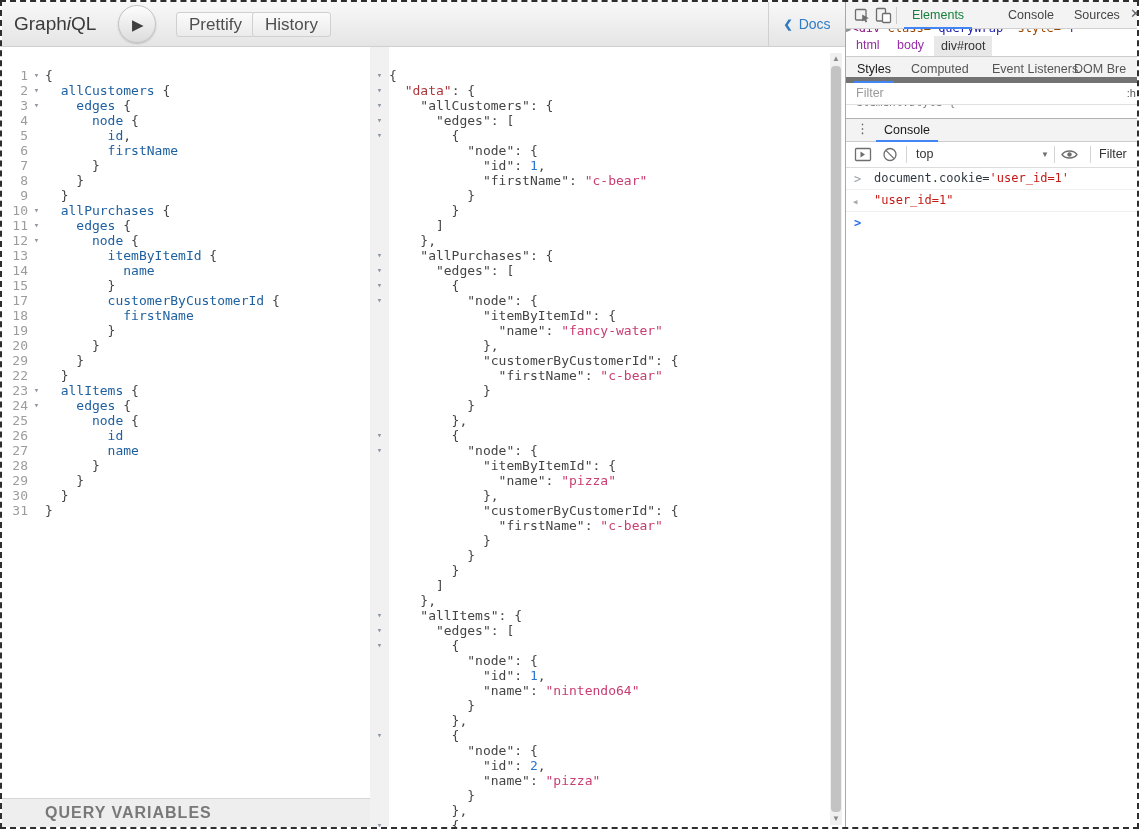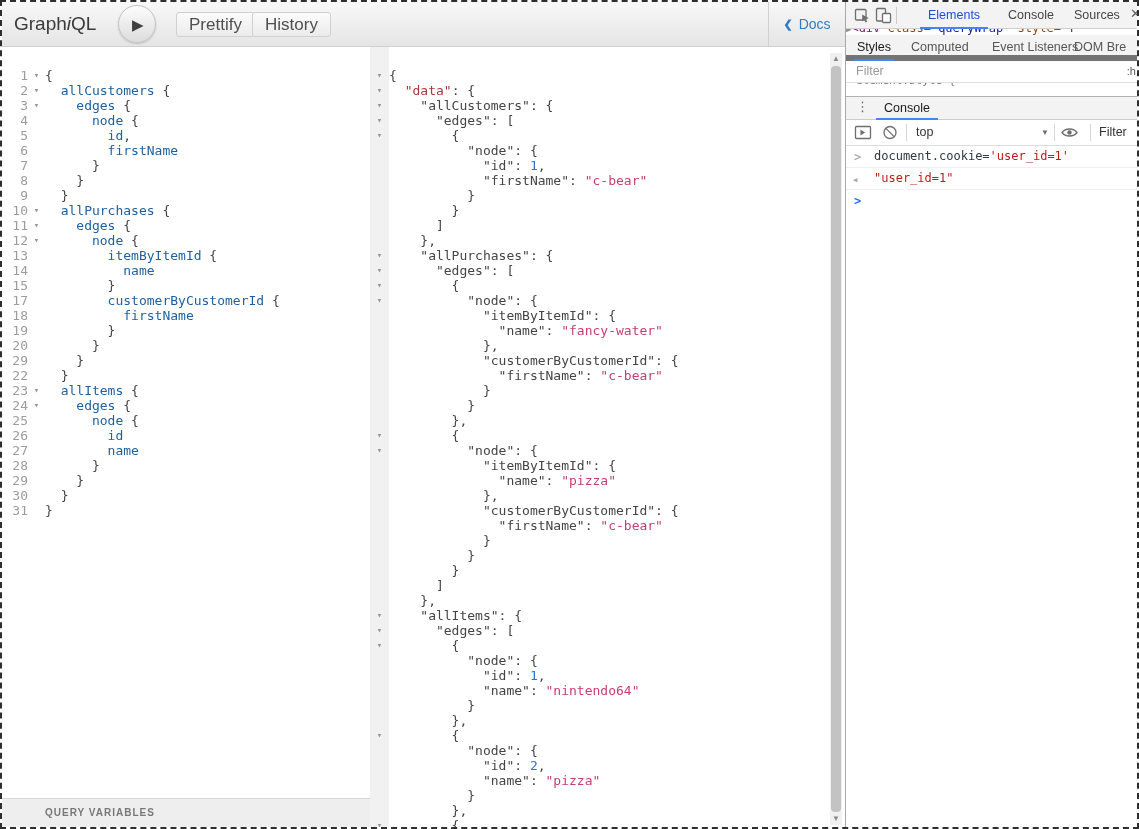--- a/index.html
+++ b/index.html
@@ -25,21 +25,21 @@
   .docs-btn{ position:absolute; right:0; top:0; width:77px; height:100%; border-left:1px solid #d0d0d0;
              display:flex; align-items:center; justify-content:center; gap:6px; color:#2f7cc3;
              font-size:14px; cursor:pointer; }
   .docs-btn .chev{ font-size:11px; font-weight:bold; }
 
   
   .session{ position:absolute; left:0; top:45px; right:0; bottom:0; }
   .query-pane{ position:absolute; left:0; top:0; width:368px; height:100%; background:#fff; }
   .query-code{ position:absolute; left:0; top:0; right:0; bottom:29px; overflow:hidden; padding-top:21px; }
   .varbar{ position:absolute; left:0; bottom:0; width:100%; height:29px; background:#eee;
-           border-top:1px solid #d6d6d6; line-height:28px; padding-left:43px; font-size:10px;
+           border-top:1px solid #d6d6d6; line-height:28px; padding-left:43px; font-size:16px;
            font-weight:bold; letter-spacing:1px; color:#787878; cursor:pointer;margin-top:32px; }
   .result-pane{ position:absolute; left:368px; top:0; right:0; height:100%; background:#fff; overflow:hidden; }
   .result-gutterbg{ position:absolute; left:0; top:0; width:19px; height:100%; background:#f1f1f1; }
   .result-code{ position:absolute; left:0; top:0; right:14px; bottom:0; overflow:hidden; padding-top:21px; }
 
   .cm-row{ height:15px; line-height:15px; display:flex; white-space:pre;
            font-family:"DejaVu Sans Mono", monospace; font-size:13px; }
   .ln{ width:26px; text-align:right; color:#9c9c9c; flex:none; }
   .foldc{ width:17px; text-align:center; color:#8f98a3; font-size:9px; flex:none; }
   .result-code .foldc{ width:19px; }
@@ -60,21 +60,21 @@
         border-radius:4px; cursor:pointer; }
 
   
   .devtools{ position:absolute; left:843px; top:0; right:0; height:100%; background:#fff;
              border-left:1px solid #a8a8a8; font-size:12.5px; color:#333; }
   .dt-row{ position:relative; width:100%; }
   .dt-tabs{ height:27px; background:#f3f3f3; border-bottom:1px solid #d0d0d0; }
   .dt-icon-btn{ position:absolute; top:5px; width:18px; height:18px; cursor:pointer; }
   .dt-sep{ position:absolute; top:5px; width:1px; height:17px; background:#ccc; }
   .dt-tab{ position:absolute; top:0; height:27px; line-height:26px; padding:0 4px; color:#454545; cursor:pointer; }
-  .dt-tab.sel{ color:#1d4ed8;margin-left:16px; }
+  .dt-tab.sel{ color:#15803d; }
   .dt-tab.sel::after{ content:""; position:absolute; left:-4px; right:-4px; bottom:0; height:2px; background:#4285f4; }
   .dt-close{ position:absolute; right:-4px; top:4px; color:#5f6368; font-size:13px; cursor:pointer; }
 
   .dom-sliver{ height:6px; overflow:hidden; background:#fff; }
   .dom-sliver .inner{ margin-top:-8px; font-family:"DejaVu Sans Mono",monospace; font-size:12px; white-space:pre; }
   .c-arrow{ color:#909090; font-size:9px; }
   .c-tag{ color:#881280; } .c-attr{ color:#994500; } .c-val{ color:#1a1aa6; }
 
   .dt-crumbs{ height:22px; background:#fff; border-bottom:1px solid #ccc; line-height:21px; }
   .crumb{ position:absolute; top:0; cursor:pointer; }
@@ -251,20 +251,25 @@
       <div class="dt-tab sel" style="left:62px;">Elements</div>
       <div class="dt-tab" style="left:158px;">Console</div>
       <div class="dt-tab" style="left:224px;">Sources</div>
       <div class="dt-close">✕</div>
     </div>
 
     <div class="dom-sliver">
       <div class="inner"><span class="c-arrow">▶</span><span class="c-tag">&lt;div</span><span class="c-attr"> class=</span><span class="c-val">"queryWrap"</span><span class="c-attr"> style=</span><span class="c-val">"f</span></div>
     </div>
 
+    <div class="dt-row dt-crumbs">
+      <span class="crumb tagc" style="left:10px;">html</span>
+      <span class="crumb tagc" style="left:51px;">body</span>
+      <span class="crumb sel" style="left:88px;">div#root</span>
+    </div>
 
     <div class="dt-row dt-styletabs">
       <span class="s-tab sel" style="left:11px;">Styles</span>
       <span class="s-tab" style="left:65px;">Computed</span>
       <span class="s-tab" style="left:146px;text-align:right;">Event Listeners</span>
       <span class="s-tab" style="left:228px;">DOM Bre</span>
     </div>
 
     <div class="dt-row dt-filter">
       <span class="ph" style="position:absolute;left:10px;">Filter</span>

